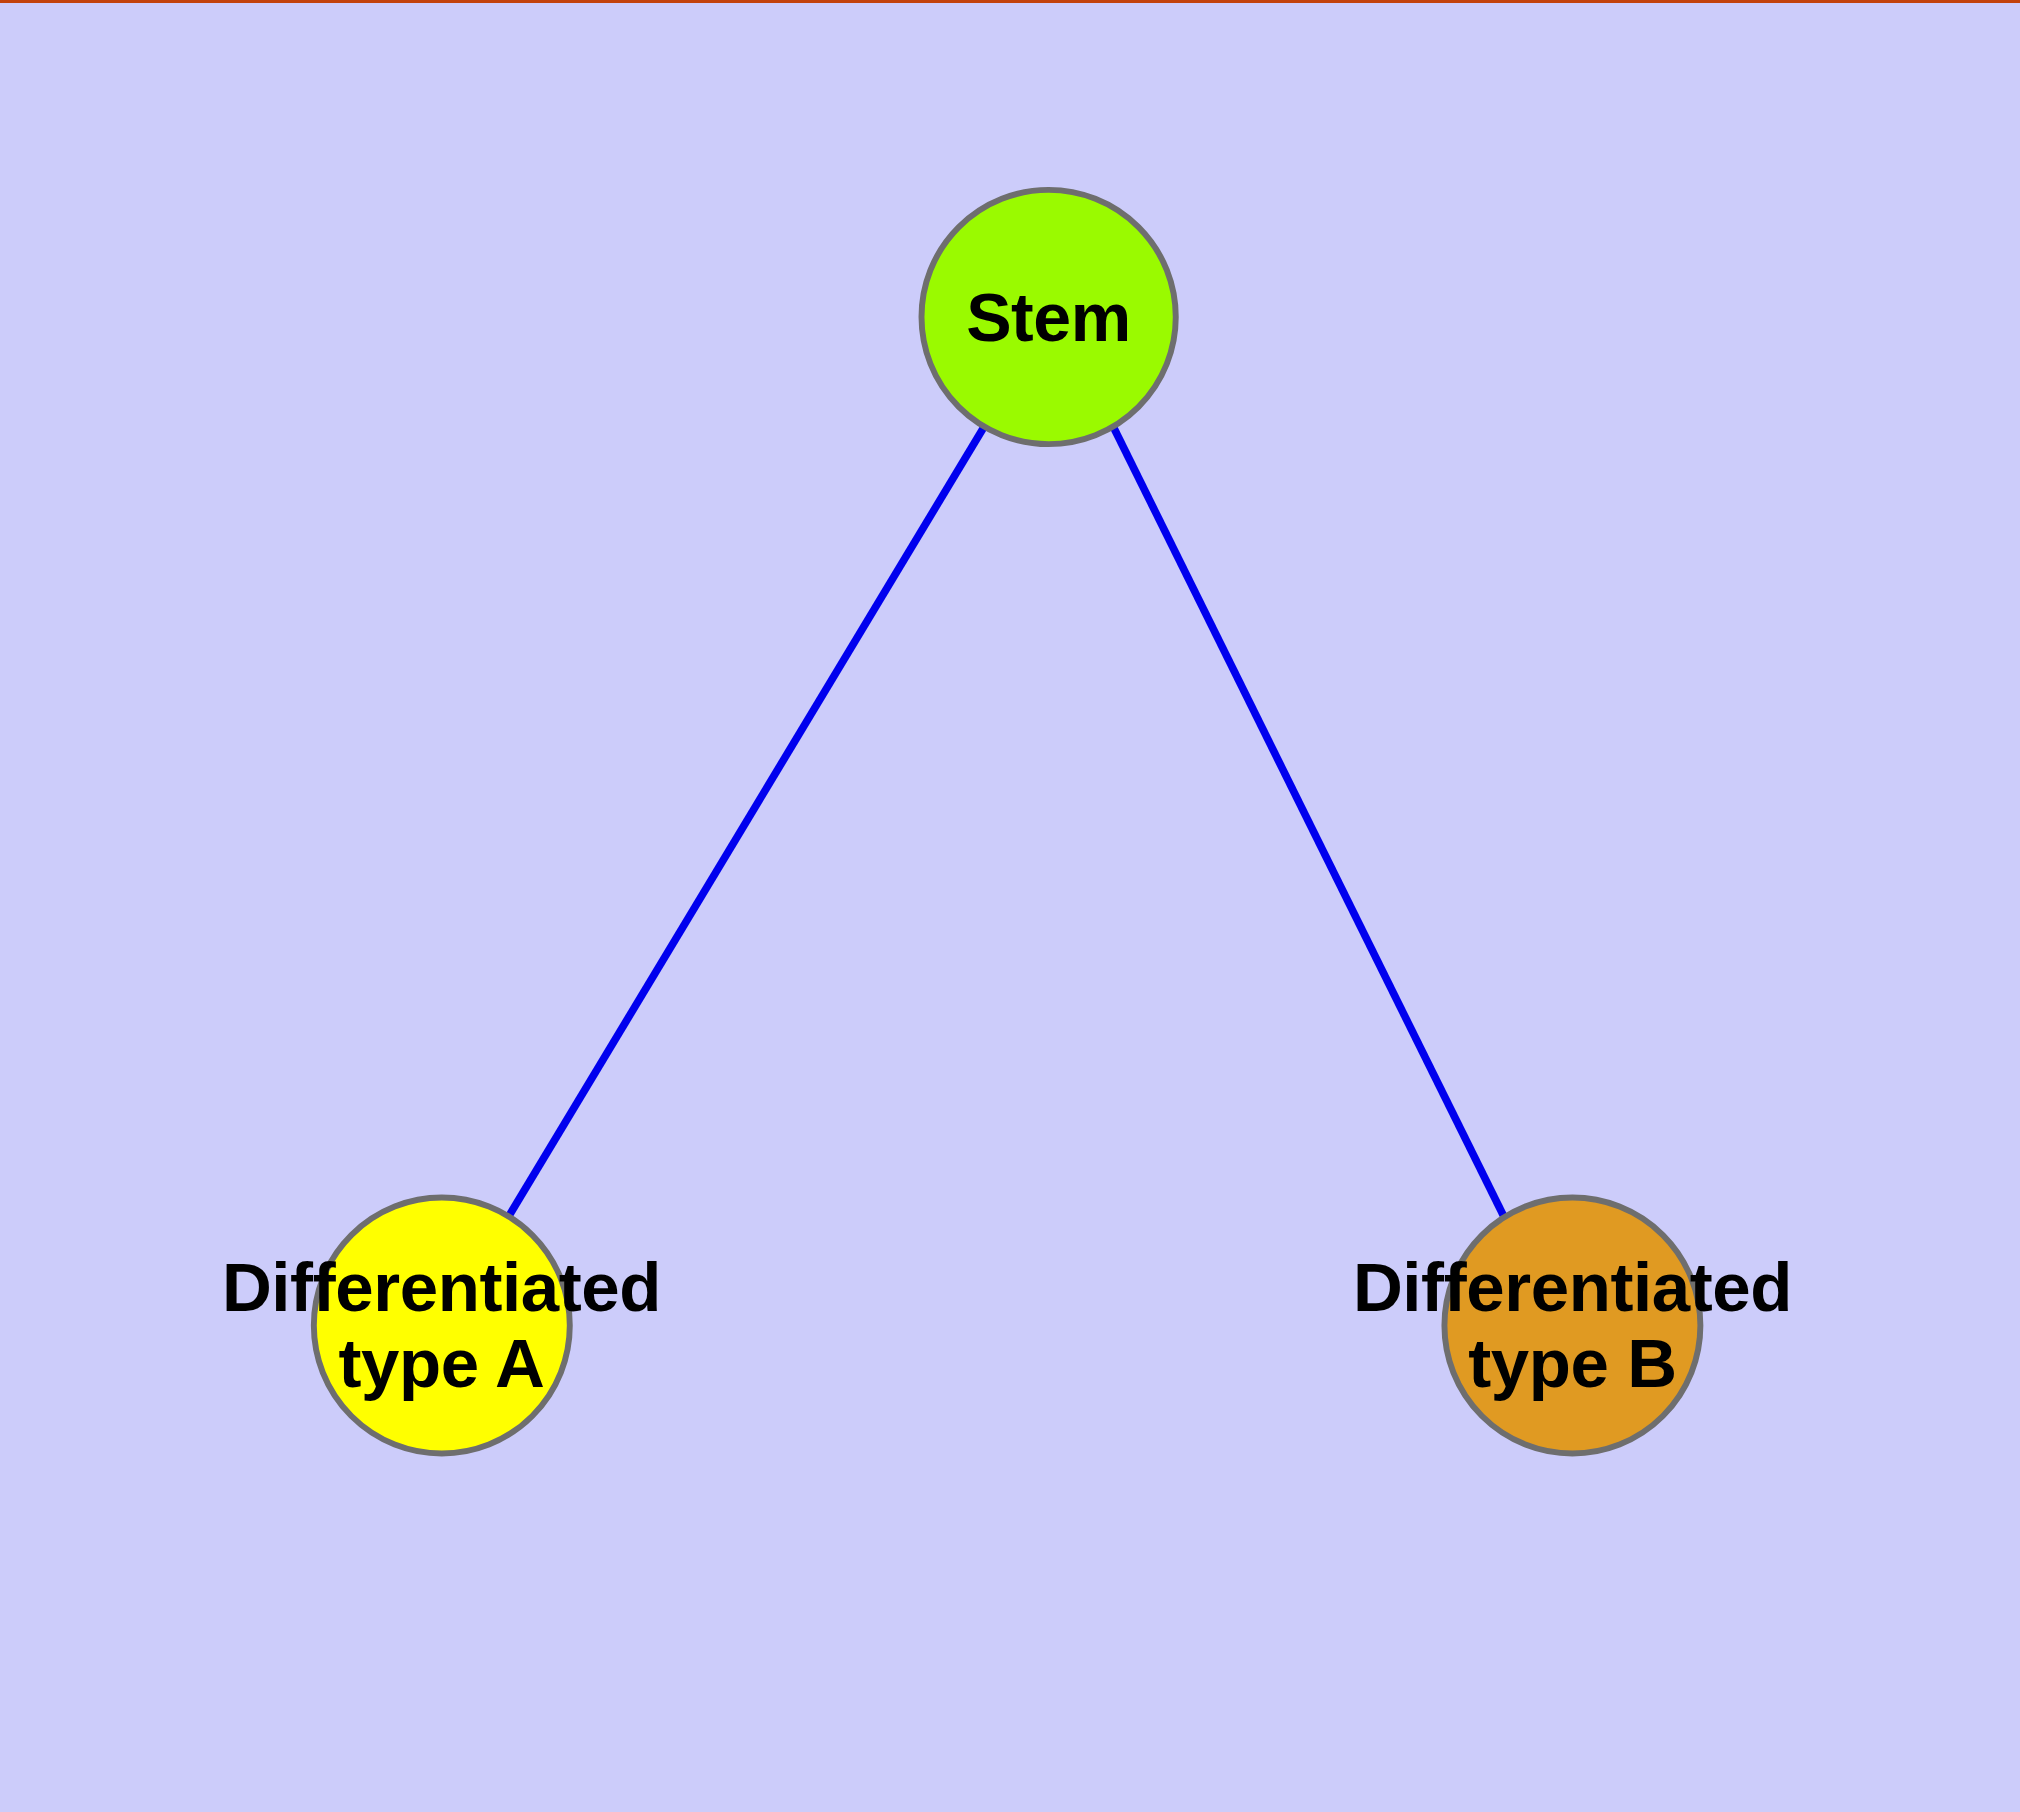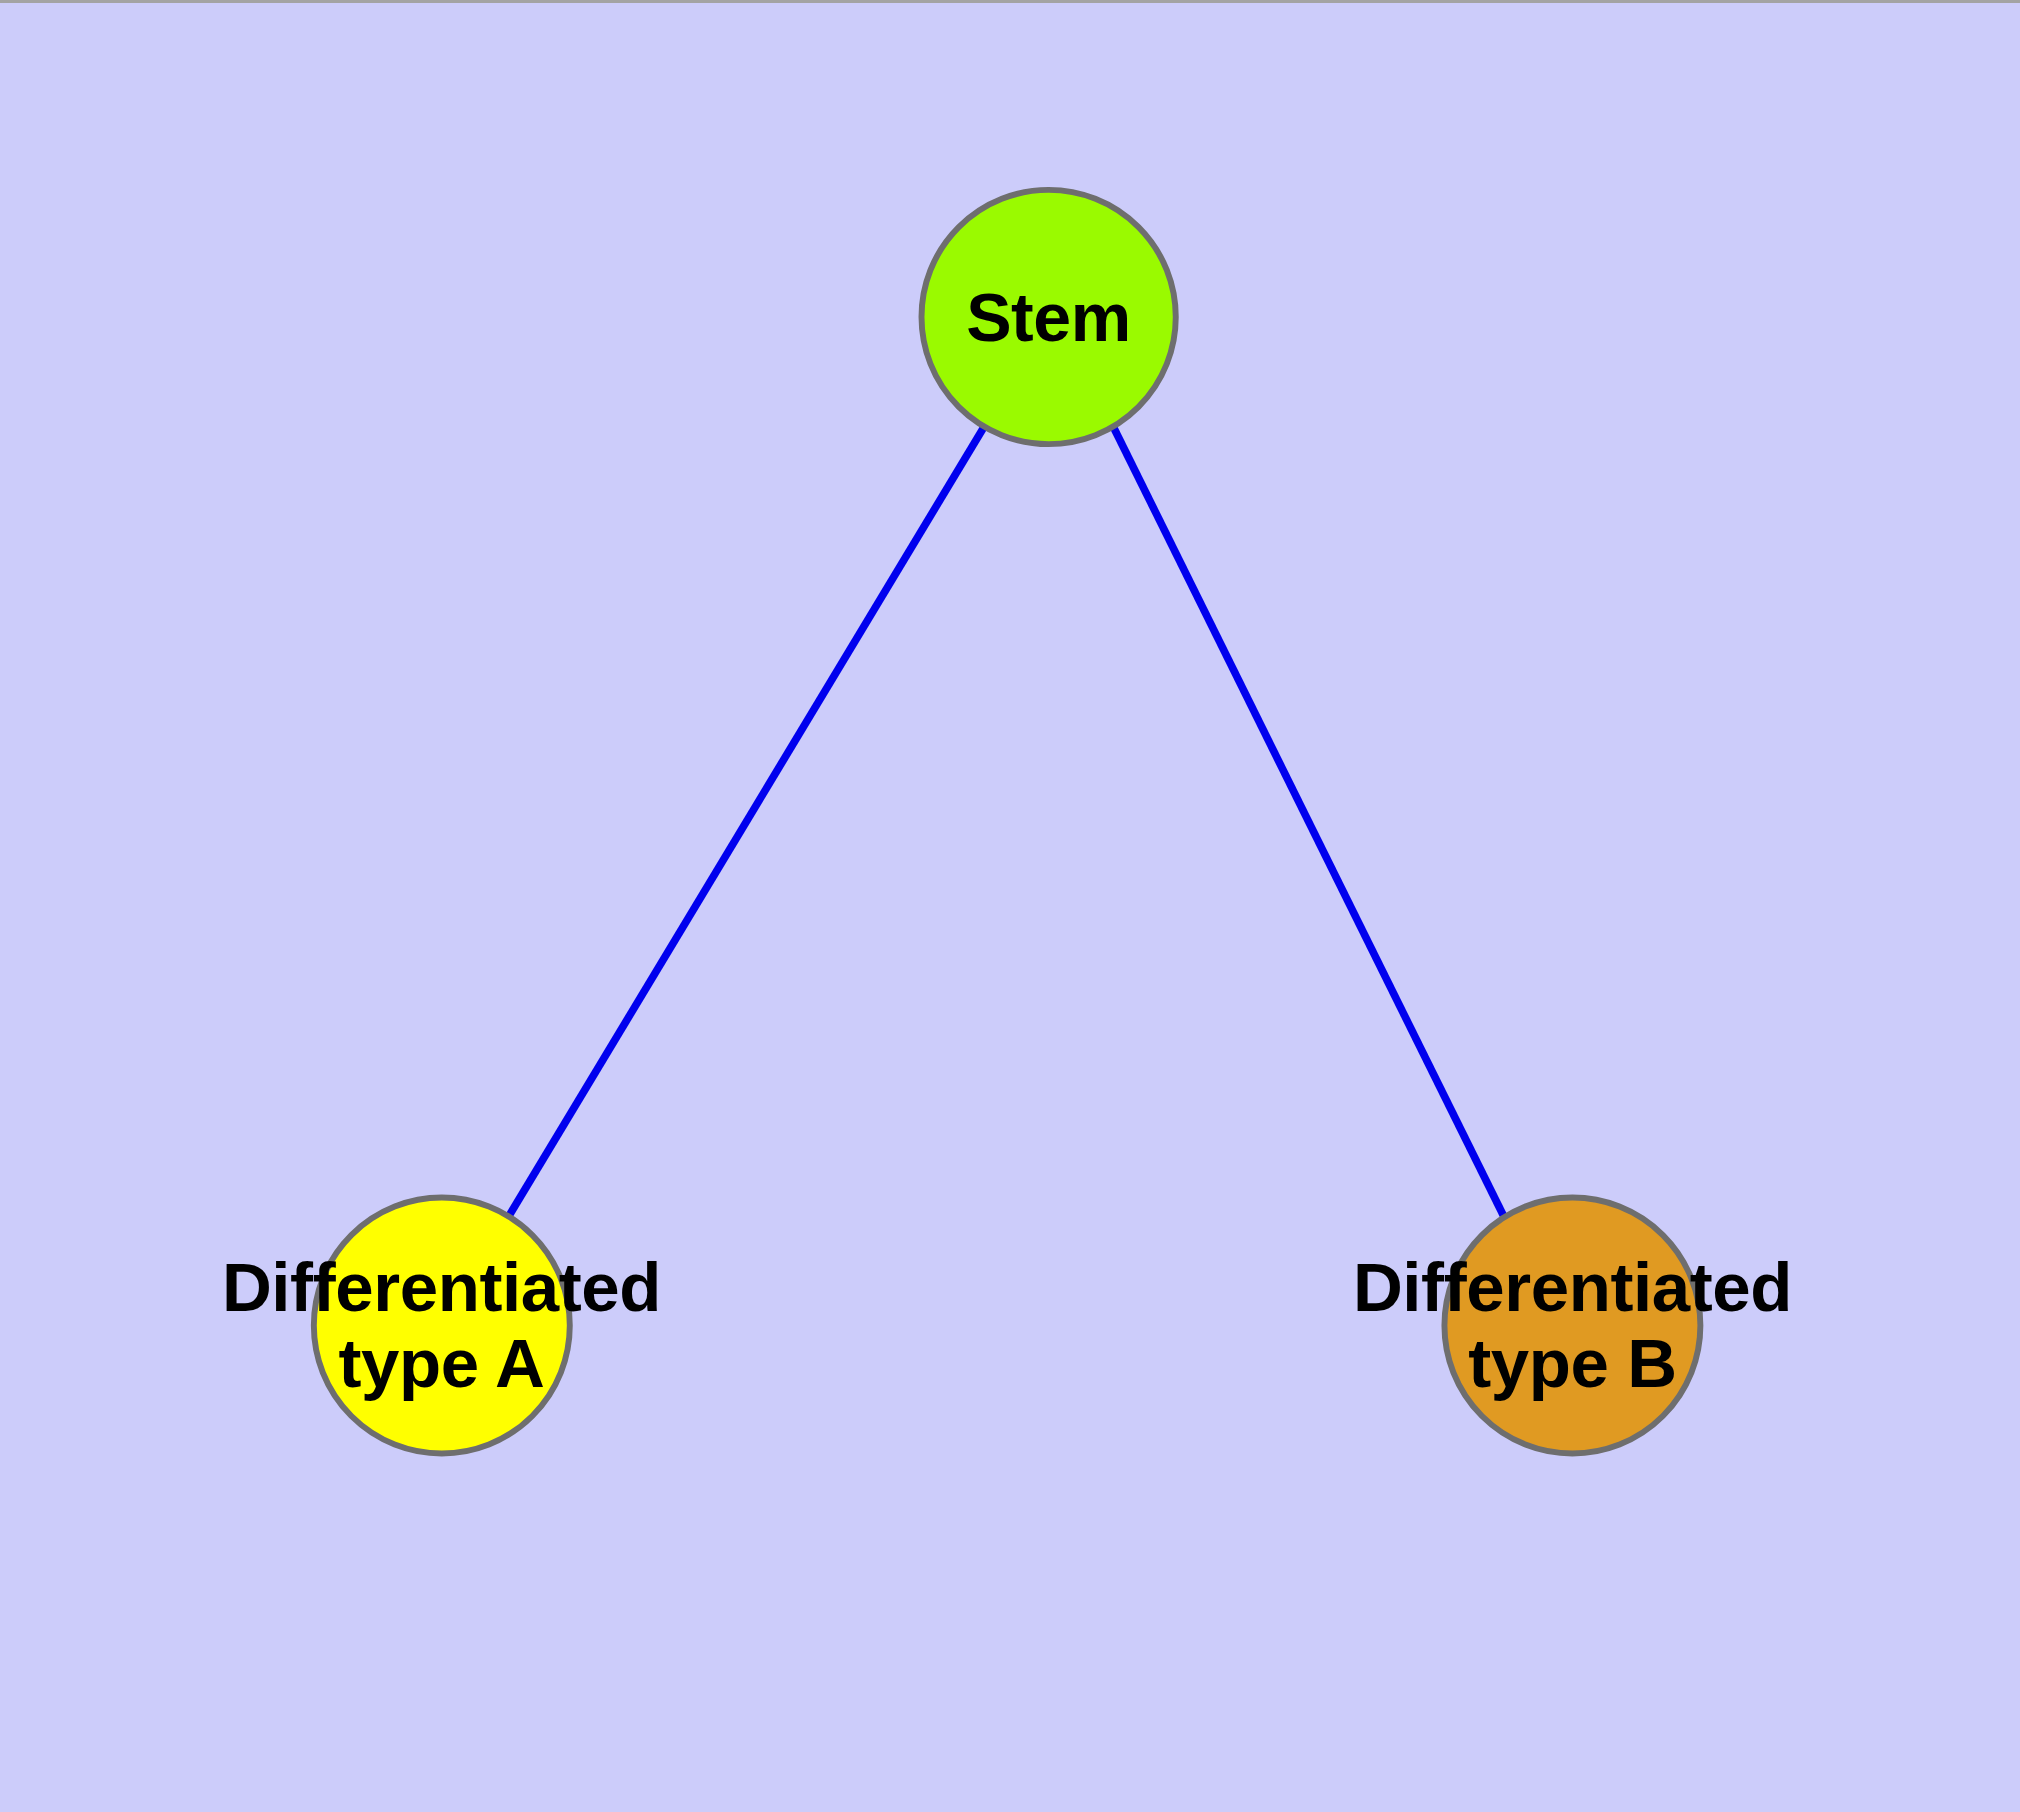--- a/index.html
+++ b/index.html
@@ -59,21 +59,21 @@
   #label-type-b {
     font-size: 69px;
     width: 763px;
     left: 1191px;
     top: 1251px;
   }
 </style>
 </head>
 <body>
 
-<div id="canvas" style="width: 2021px; height: 1812px; background: #a3a3a3;">
+<div id="canvas" style="width: 2021px; height: 1812px; background: #c2410c;">
   <div id="board" style="background: rgb(204, 204, 250); width: 2021px;"></div>
 
   <svg id="graph-svg" viewBox="0 0 2384 2138" xmlns="http://www.w3.org/2000/svg" style="width: 2021px; height: 1812px;">
 
     <g>
       <line x1="1160" y1="505" x2="600" y2="1435" stroke="#0000ee" stroke-width="9" stroke-linecap="butt"></line>
       <line x1="1314" y1="505" x2="1774" y2="1435" stroke="#0000ee" stroke-width="9" stroke-linecap="butt"></line>
     </g>
 
     <g>

